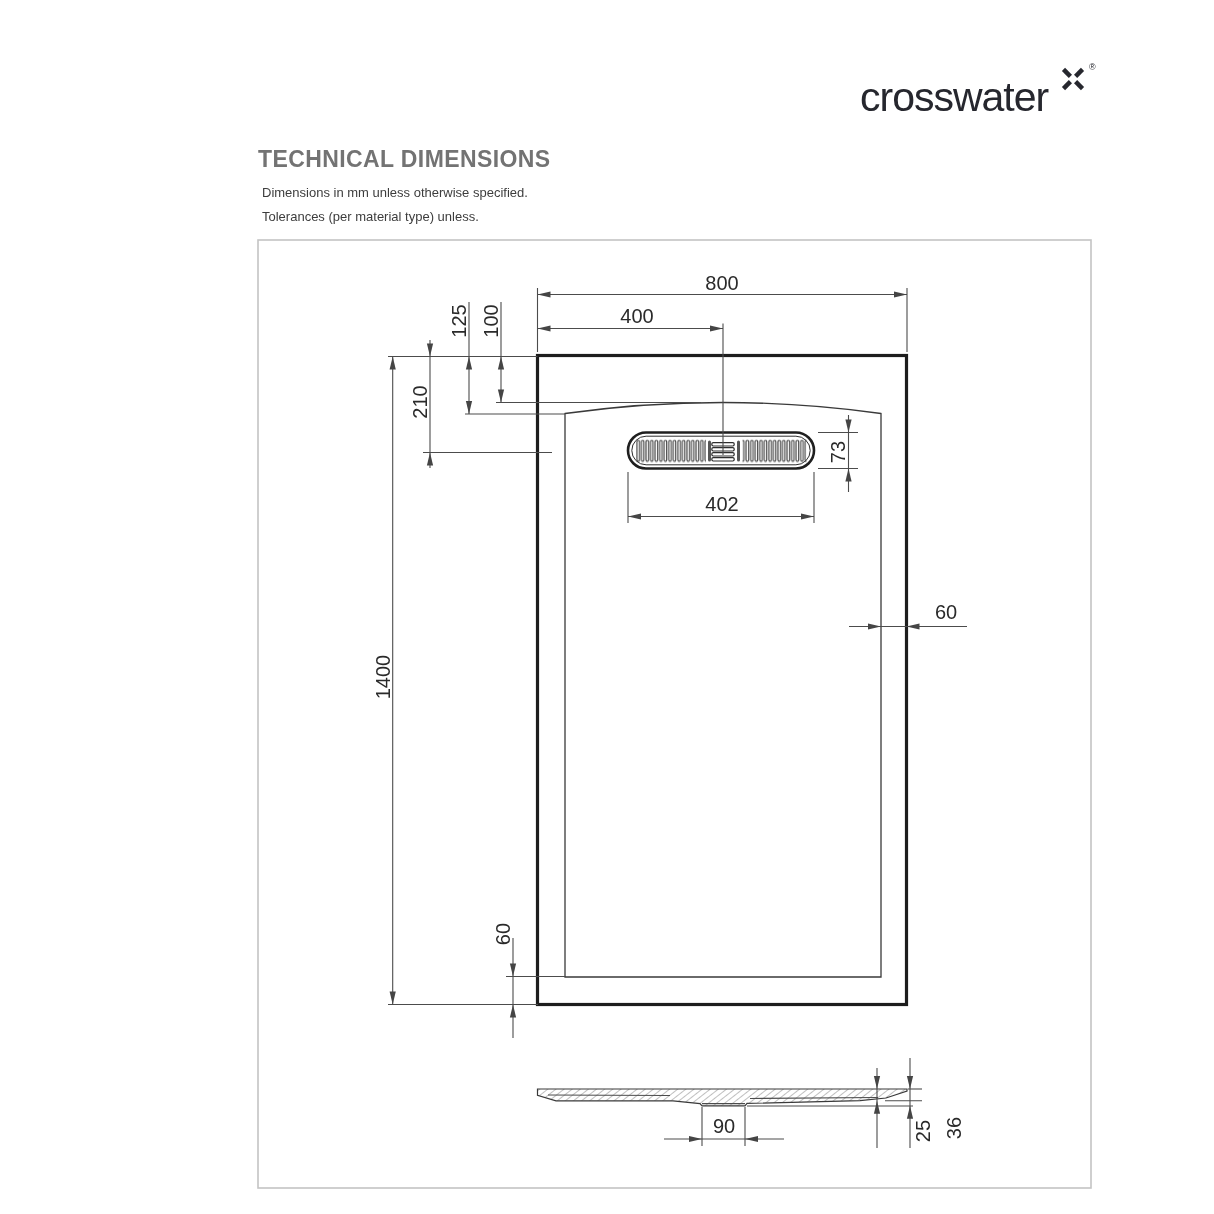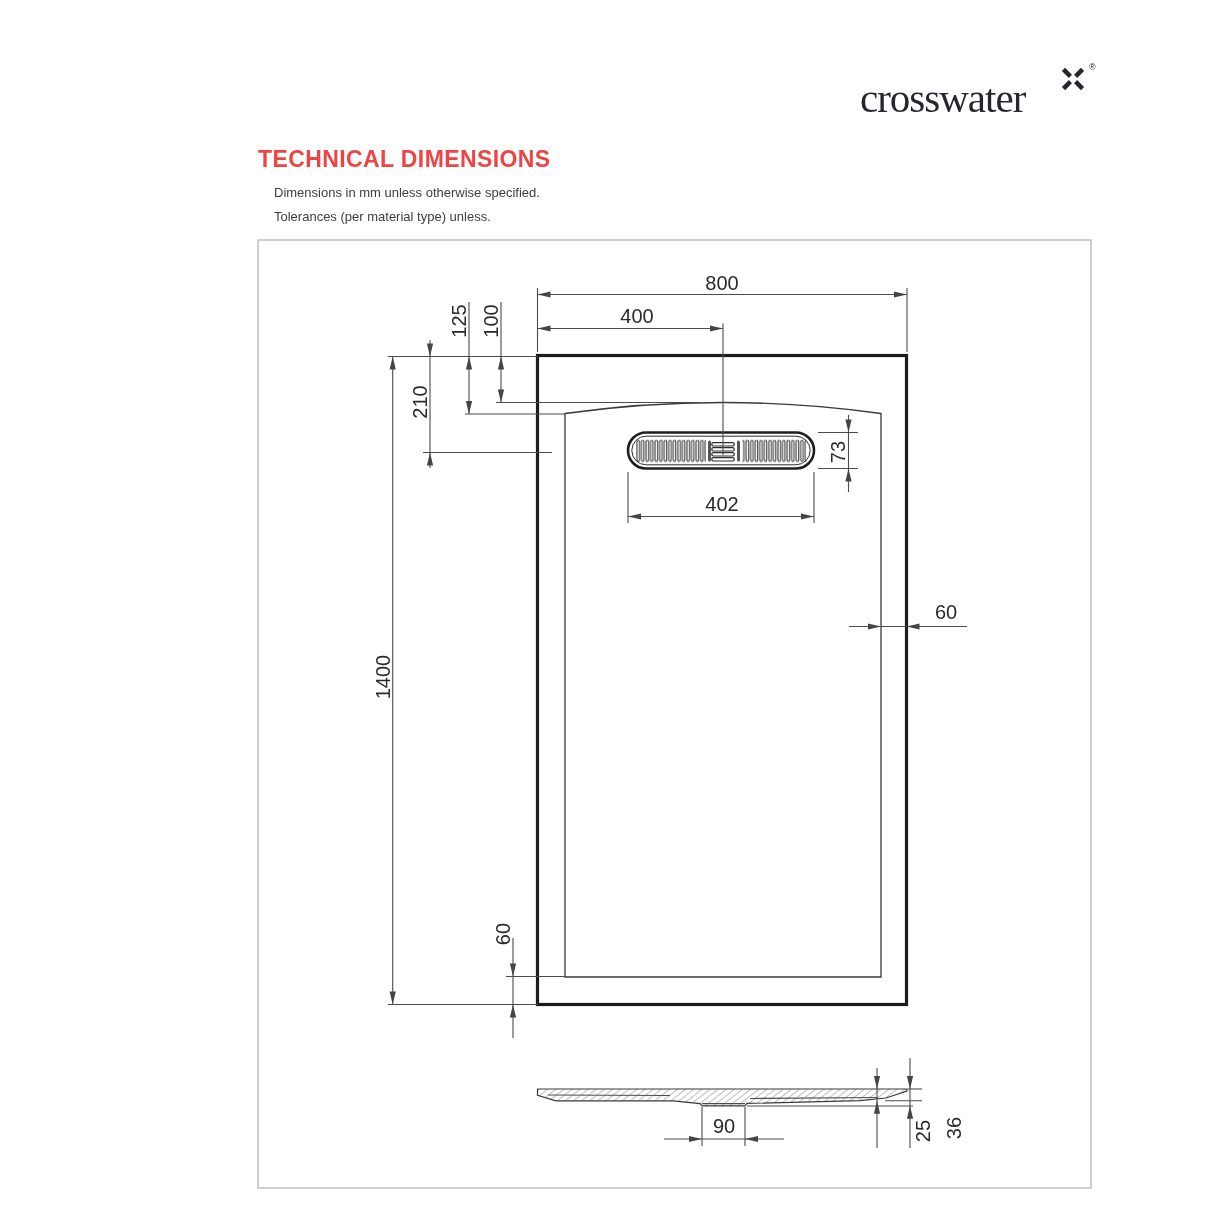--- a/index.html
+++ b/index.html
@@ -1,24 +1,24 @@
 <!DOCTYPE html>
 <html><head>
 <meta charset="utf-8">
 <style>
   html,body{margin:0;padding:0;background:#fff;}
   #stage{position:relative;width:1214px;height:1214px;background:#ffffff;overflow:hidden;
          font-family:"Liberation Sans", sans-serif;}
   #logo{position:absolute;left:860px;top:74px;width:250px;height:60px;}
-  #logo .word{position:absolute;left:0;top:0;font-size:41px;letter-spacing:-1px;color:#26272e;font-weight:400;font-family:Liberation Serif, serif;}
+  #logo .word{position:absolute;left:0;top:0;font-size:41px;letter-spacing:-1px;color:#26272e;font-weight:400;}
   #logo .mark{position:absolute;left:200px;top:-8px;width:26px;height:26px;}
   #logo .reg{position:absolute;left:229px;top:-12px;font-size:9px;color:#26272e;}
   #title-block{position:absolute;left:258px;top:146px;}
-  #page-title{font-size:23px;font-weight:700;letter-spacing:.4px;color:#ef4444;margin:0 0 12px 0;}
-  .note{font-size:13px;color:#3d3d3d;margin:0 0 9px 16px;}
+  #page-title{font-size:23px;font-weight:700;letter-spacing:.4px;color:#737373;margin:0 0 12px 0;}
+  .note{font-size:13px;color:#3d3d3d;margin:0 0 9px 4px;}
   #drawing-svg{position:absolute;left:0;top:0;width:1214px;height:1214px;}
   
   .thick{stroke:#1d1d1d;stroke-width:3.2;fill:none;}
   .thin{stroke:#3a3a3a;stroke-width:1.3;fill:none;}
   .dim{stroke:#4c4c4c;stroke-width:1.1;fill:none;}
   .arr{fill:#454545;stroke:none;}
   .dimtxt{font-family:"Liberation Sans",sans-serif;font-size:20px;fill:#2a2a2a;}
   .border{stroke:#c4c4c4;stroke-width:1.6;fill:none;}
 </style>
 </head>

